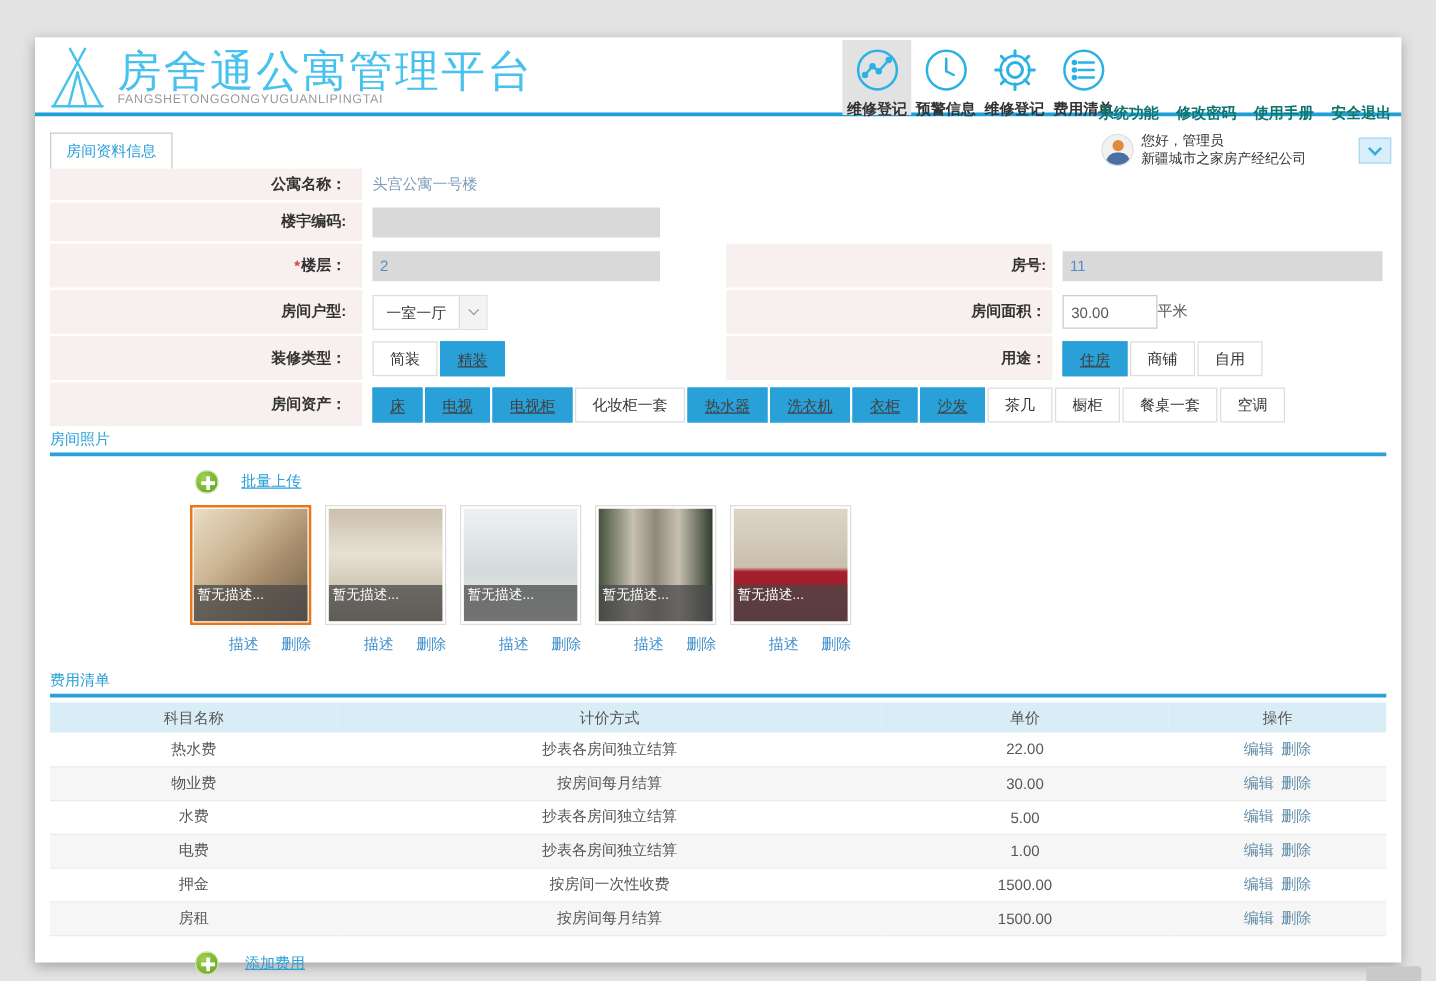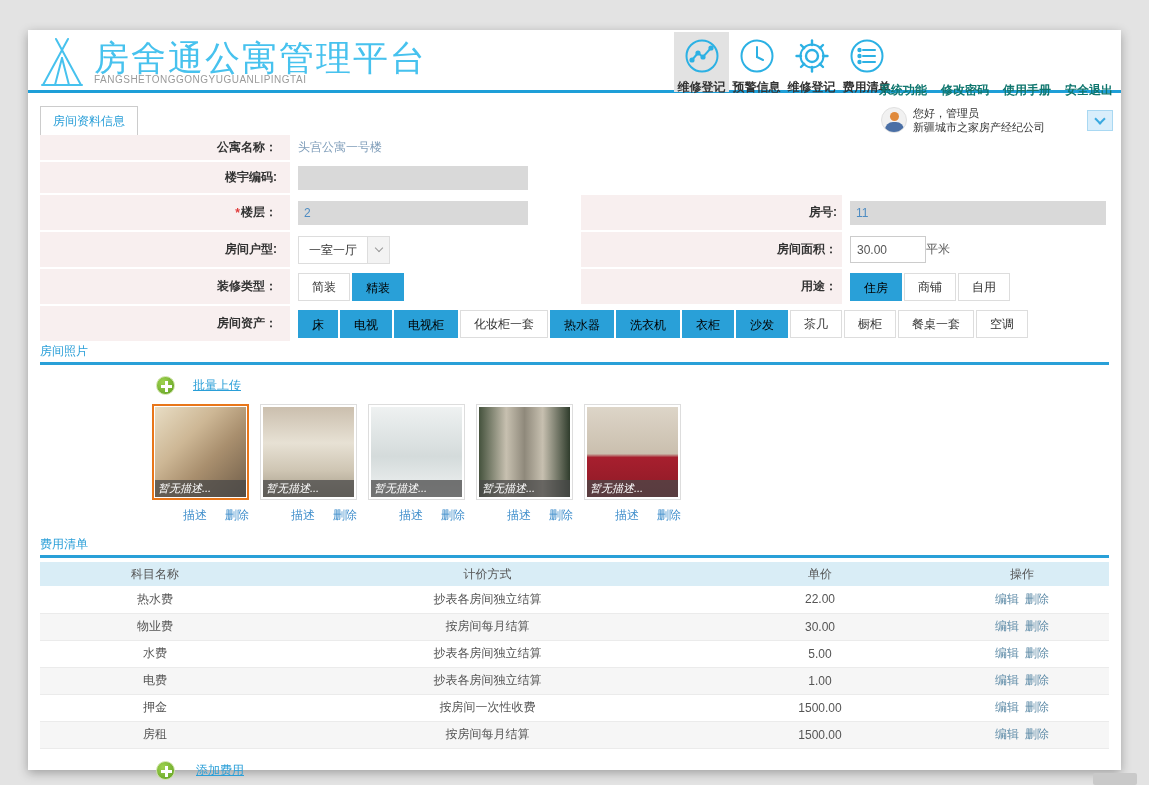--- a/index.html
+++ b/index.html
@@ -50,36 +50,36 @@
   .ro-input { background:#d9d9d9; border:none; height:24px; width:230px; padding:0 6px; font-size:12px; color:#4e8cc2; font-family:inherit; }
   .ro-input.w256 { width:256px; }
   .value-blue { color:#7f9db9; }
   .sel { display:flex; align-items:stretch; height:28px; border:1px solid #ddd; background:#fff; cursor:pointer; }
   .sel-text { padding:0 10px; line-height:26px; color:#333; }
   .sel-caret { width:22px; border-left:1px solid #ddd; background:#f3f3f3; display:flex; align-items:center; justify-content:center; }
   .sel-caret i { width:6px; height:6px; border-right:1.5px solid #999; border-bottom:1.5px solid #999; transform:rotate(45deg); margin-top:-3px; }
   .area-input { width:76px; height:27px; border:1px solid #ccc; padding:0 6px; font-size:12px; color:#555; font-family:inherit; }
   .unit { color:#555; }
   .optbtn { height:28px; line-height:26px; padding:0 13px; border:1px solid #ddd; background:#fff; color:#333; margin-right:2px; cursor:pointer; white-space:nowrap; }
-  .optbtn.sel-on { background:#29a0d8; border-color:#29a0d8; color:#000000; line-height:28px; }
+  .optbtn.sel-on { background:#29a0d8; border-color:#29a0d8; color:#404040; line-height:28px;text-decoration:underline; }
   
   .sect-title { margin:2px 0 0 12px; color:#2a9fd8; font-size:12px; height:17px; }
   .sect-line { margin:2px 12px 0 12px; height:3px; background:#29a0d8; }
   .upload-row { margin:11px 0 9px 128px; display:flex; align-items:center; gap:18px; }
   .plus-circle { width:19px; height:19px; border-radius:50%; background:radial-gradient(circle at 35% 30%, #9ed24f, #5f9e1f); border:1px solid #cfe3a8; position:relative; flex:none; }
   .plus-circle:before, .plus-circle:after { content:""; position:absolute; background:#fff; }
   .plus-circle:before { left:4px; top:8px; width:11px; height:3px; }
   .plus-circle:after { left:8px; top:4px; width:3px; height:11px; }
   .green-link { color:#2a9fd8; text-decoration:underline; cursor:pointer; }
   .photos { margin-left:124px; display:flex; gap:11px; }
   .photo-item { width:97px; }
   .thumb { width:97px; height:96px; border:1px solid #ddd; padding:2px; background:#fff; position:relative; cursor:pointer; }
   .thumb.selected { border:2px solid #e8761a; padding:1px; }
   .img { width:100%; height:100%; position:relative; overflow:hidden; }
-  .cap { position:absolute; left:0; right:0; bottom:0; height:17px; line-height:17px; background:rgba(72,72,72,.75); color:#fff; font-size:11px; padding-left:3px; white-space:nowrap; overflow:hidden;font-style:italic; }
+  .cap { position:absolute; left:0; right:0; bottom:0; height:29px; line-height:17px; background:rgba(72,72,72,.75); color:#fff; font-size:11px; padding-left:3px; white-space:nowrap; overflow:hidden; }
   .ph-living  { background:linear-gradient(135deg,#e8ddc4 0%,#cdb795 35%,#a98f6e 60%,#6f5d49 100%); }
   .ph-empty   { background:linear-gradient(180deg,#cbbfae 0%,#e7e1d4 40%,#cfc6b4 70%,#a59a87 100%); }
   .ph-bath    { background:linear-gradient(180deg,#eef1f1 0%,#d4dbdb 55%,#f1f3f3 100%); }
   .ph-hall    { background:linear-gradient(90deg,#45523d 0%,#c7c0b0 30%,#8f897b 50%,#c7c0b0 70%,#2f3c2c 100%); }
   .ph-kitchen { background:linear-gradient(180deg,#ddd5c8 0%,#cabfae 52%,#a71f2e 56%,#8c1a26 100%); }
   .photo-links { display:flex; justify-content:flex-end; gap:18px; margin-top:7px; }
   .photo-links span { color:#3f8ecb; cursor:pointer; }
   
   .fee-table { width:calc(100% - 24px); margin:4px 12px 0 12px; border-collapse:collapse; table-layout:fixed; }
   .fee-table th { background:#d9edf6; height:24px; font-weight:400; color:#555; font-size:12px; }

